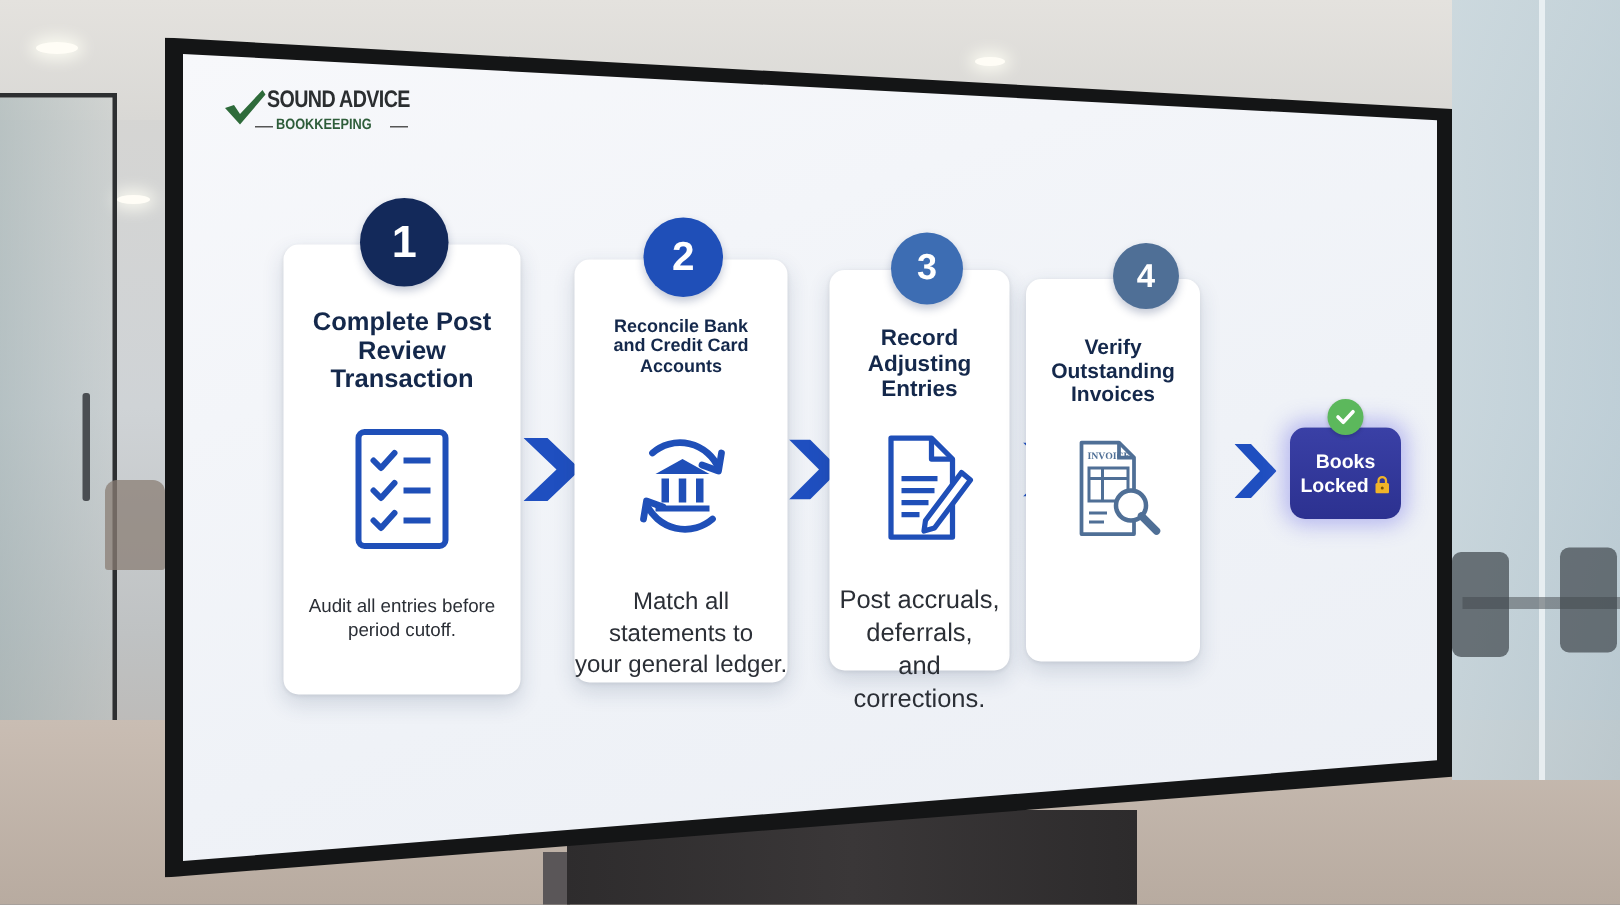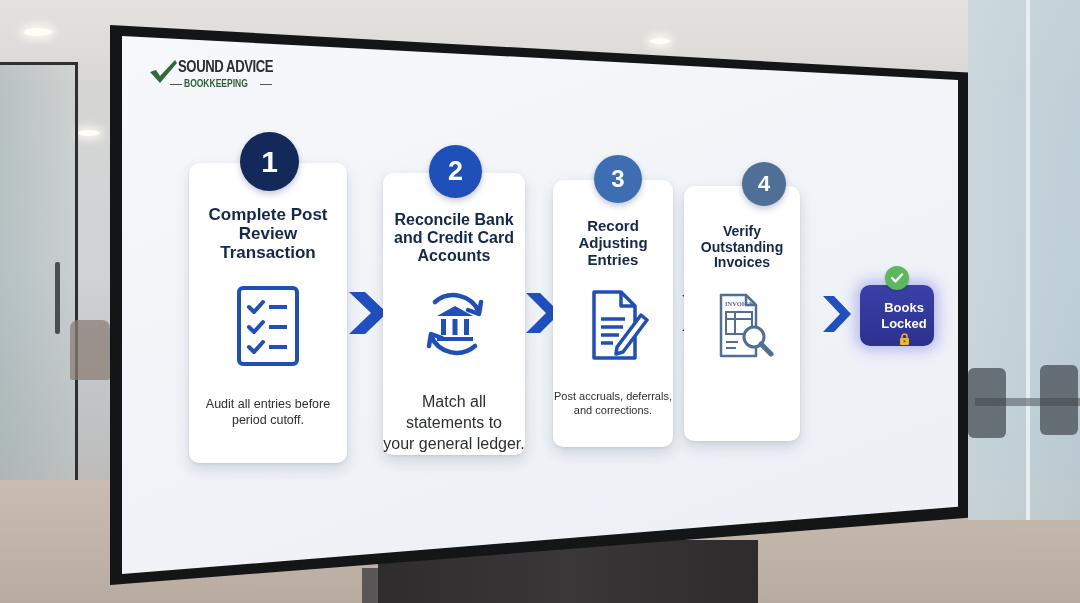--- a/index.html
+++ b/index.html
@@ -119,21 +119,21 @@
 
   .arrow { position: absolute; }
 
   
   .books-locked {
     position: absolute; left: 860px; top: 285px; width: 74px; height: 61px;
     border-radius: 10px;
     background: linear-gradient(180deg, #3a40a6 0%, #2c3190 100%);
     box-shadow: 0 0 14px 4px rgba(110,110,230,0.45);
     color: #fff; font-weight: 700; font-size: 13px; text-align: center;
-    line-height: 1.22; padding-top: 15px; padding-left: 14px;
+    line-height: 1.22; padding-top: 15px;
   }
   .done-check {
     position: absolute; left: 885px; top: 266px; width: 24px; height: 24px;
     border-radius: 50%; background: #5cb85c;
     display: flex; align-items: center; justify-content: center;
     box-shadow: 0 1px 3px rgba(0,0,0,0.2);
   }
   .lock { display: inline-block; vertical-align: -1px; }
 </style>
 </head>
@@ -185,21 +185,21 @@
     <div>period cutoff.</div>
   </div>
 </div>
 <div class="num" style="left:240px;top:132px;width:59px;height:59px;background:#13295a;font-size:30px">1</div>
 
 <svg class="arrow" style="left:349px;top:292px" width="38" height="42" viewBox="0 0 38 42">
   <path d="M0 0 H16 L38 21 L16 42 H0 L22 21 Z" fill="#1f4fc0"></path>
 </svg>
 
 <div class="card" style="left:383px;top:173px;width:142px;height:282px">
-  <div class="card-title" style="top:38px;font-size:16px">
+  <div class="card-title" style="top:38px;font-size:12px">
     <div>Reconcile Bank</div>
     <div>and Credit Card</div>
     <div>Accounts</div>
   </div>
   <svg class="card-icon" style="left:38px;top:117px" width="68" height="68" viewBox="0 0 68 68">
     <path d="M58 22 A28 28 0 0 0 14 12" fill="none" stroke="#1f4fb8" stroke-width="4.5" stroke-linecap="round"></path>
     <path d="M60 12 L58 24 L47 20" fill="none" stroke="#1f4fb8" stroke-width="4.5" stroke-linecap="round" stroke-linejoin="round"></path>
     <path d="M10 46 A28 28 0 0 0 54 56" fill="none" stroke="#1f4fb8" stroke-width="4.5" stroke-linecap="round"></path>
     <path d="M8 56 L10 44 L21 48" fill="none" stroke="#1f4fb8" stroke-width="4.5" stroke-linecap="round" stroke-linejoin="round"></path>
     <path d="M34 16 L52 26 H16 Z" fill="#1f4fb8"></path>
@@ -224,21 +224,21 @@
     <div>Record</div>
     <div>Adjusting</div>
     <div>Entries</div>
   </div>
   <svg class="card-icon" style="left:38px;top:109px" width="58" height="72" viewBox="0 0 58 72">
     <path d="M3 3 H30 L44 17 V69 H3 Z" fill="none" stroke="#1f4fb8" stroke-width="3.5" stroke-linejoin="round"></path>
     <path d="M30 3 V17 H44" fill="none" stroke="#1f4fb8" stroke-width="3.5" stroke-linejoin="round"></path>
     <path d="M10 30 H34 M10 38 H32 M10 46 H28 M10 54 H22" stroke="#1f4fb8" stroke-width="3.5"></path>
     <path d="M26 58 L50 26 L56 31 L32 63 L25 65 Z" fill="#fff" stroke="#1f4fb8" stroke-width="3.5" stroke-linejoin="round"></path>
   </svg>
-  <div class="card-desc" style="top:209px;font-size:11px">
+  <div class="card-desc" style="top:209px;font-size:17px">
     <div>Post accruals, deferrals,</div>
     <div>and corrections.</div>
   </div>
 </div>
 <div class="num" style="left:594px;top:155px;width:48px;height:48px;background:#3d6db3;font-size:24px">3</div>
 
 <svg class="arrow" style="left:682px;top:295px" width="30" height="36" viewBox="0 0 30 36">
   <path d="M0 0 H12 L30 18 L12 36 H0 L18 18 Z" fill="#1f4fc0"></path>
 </svg>
 

